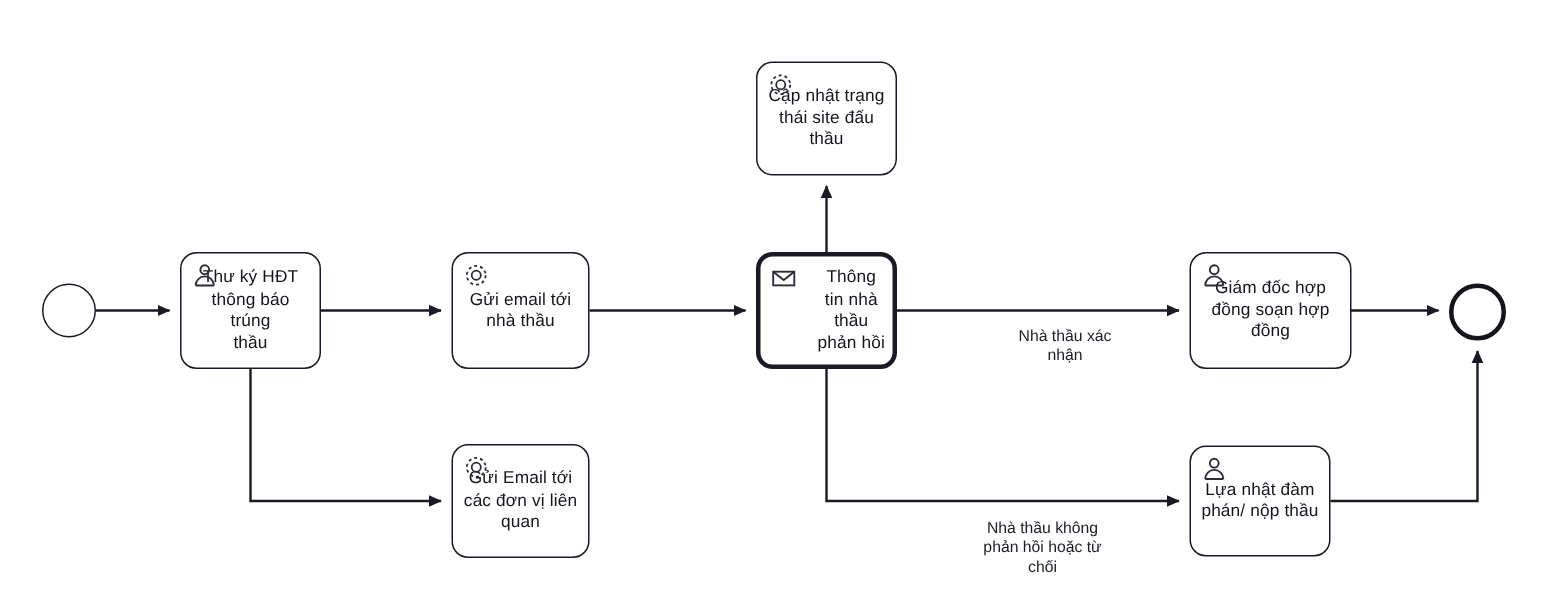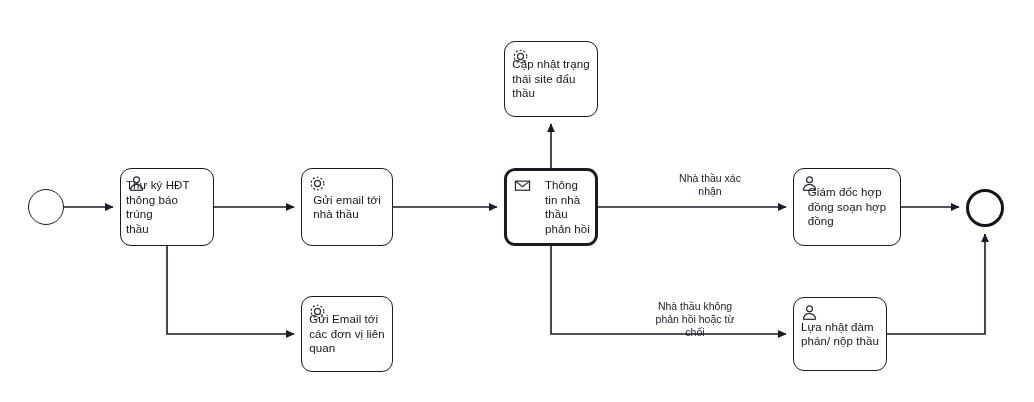--- a/index.html
+++ b/index.html
@@ -39,20 +39,21 @@
     z-index: 3;
   }
   .task.thick {
     border-width: 3px;
     padding-left: 33px;
   }
   .task-label {
     font-size: 11.5px;
     line-height: 14.5px;
     color: #14141e;
+    text-align: center;
     padding: 0 5px;
     white-space: pre-line;
     letter-spacing: 0.1px;
   }
   .task-icon {
     position: absolute;
     left: 6px;
     top: 5px;
     width: 19px;
     height: 19px;
@@ -81,20 +82,21 @@
 
   
   .edge-label {
     position: absolute;
     font-size: 10.5px;
     line-height: 13px;
     color: #1b1b26;
     text-align: center;
     white-space: pre-line;
     z-index: 4;
+    margin-top: 46px;
   }
 </style>
 </head>
 <body>
 
 <div id="canvas">
 
   <svg id="edges" viewBox="0 0 1034 402" width="1034" height="402">
     <defs>
       <marker id="arrow" markerWidth="9" markerHeight="9" refX="8" refY="4.5" orient="auto" markerUnits="userSpaceOnUse">

